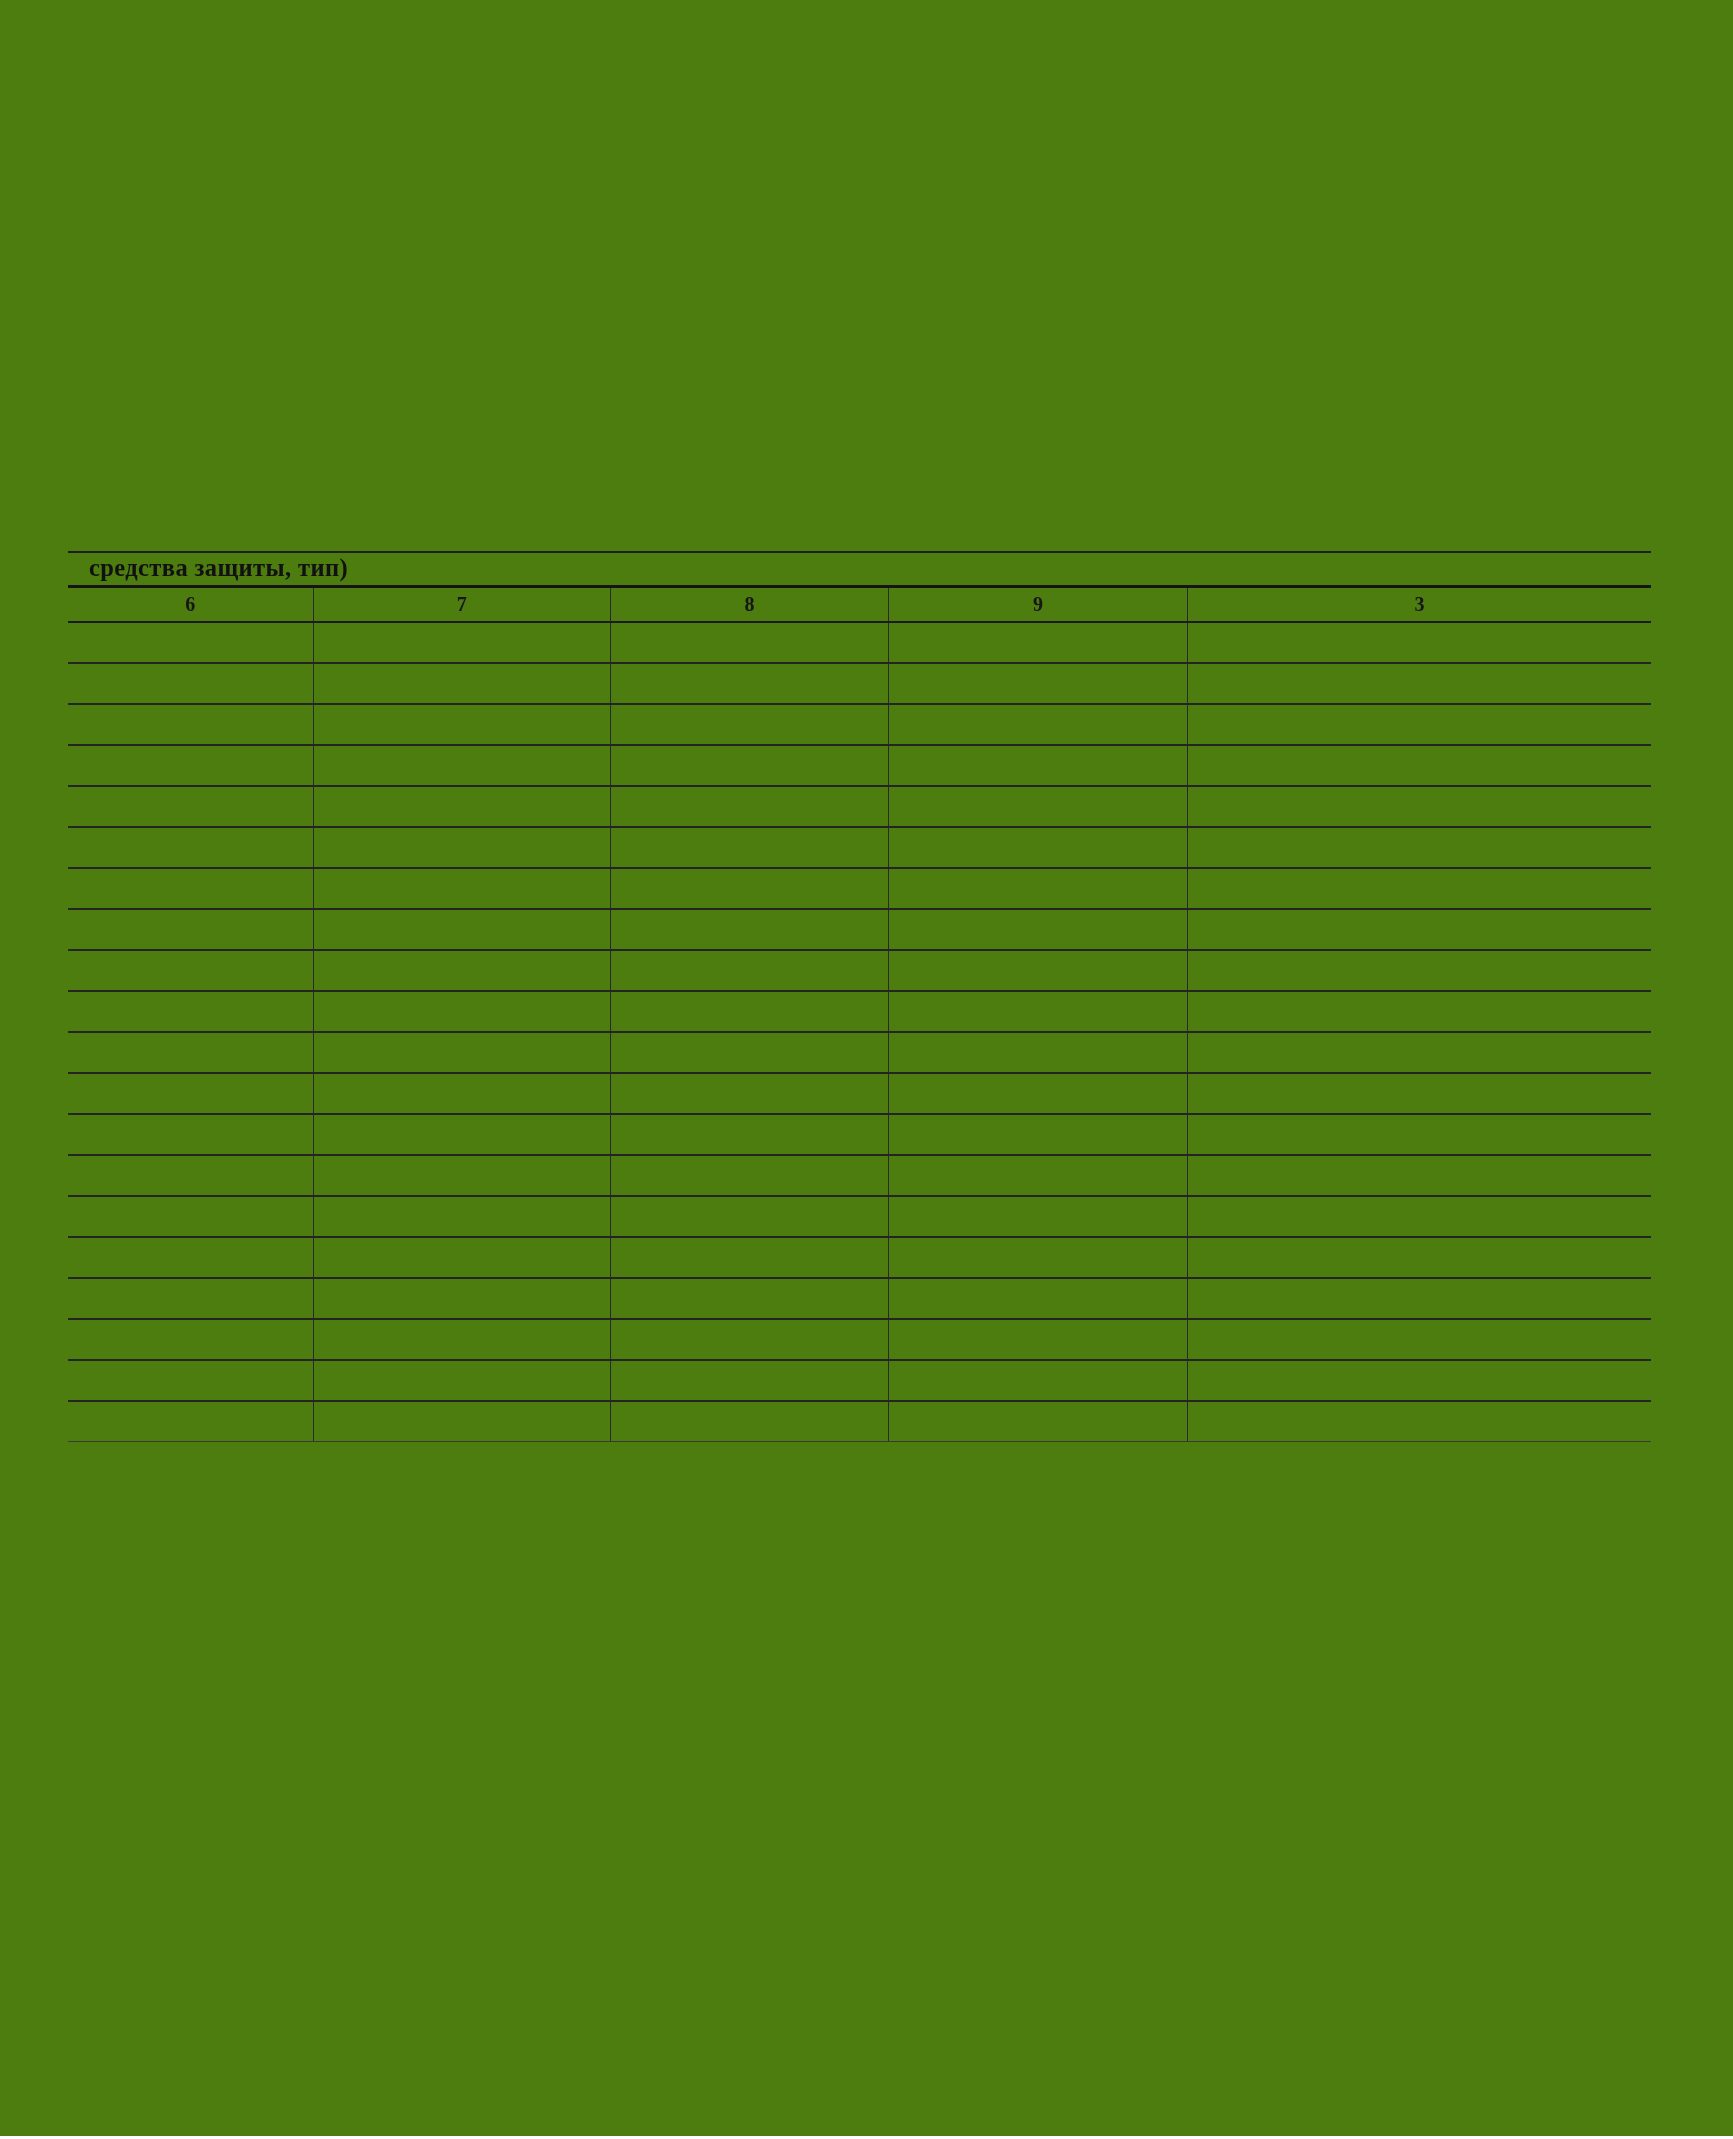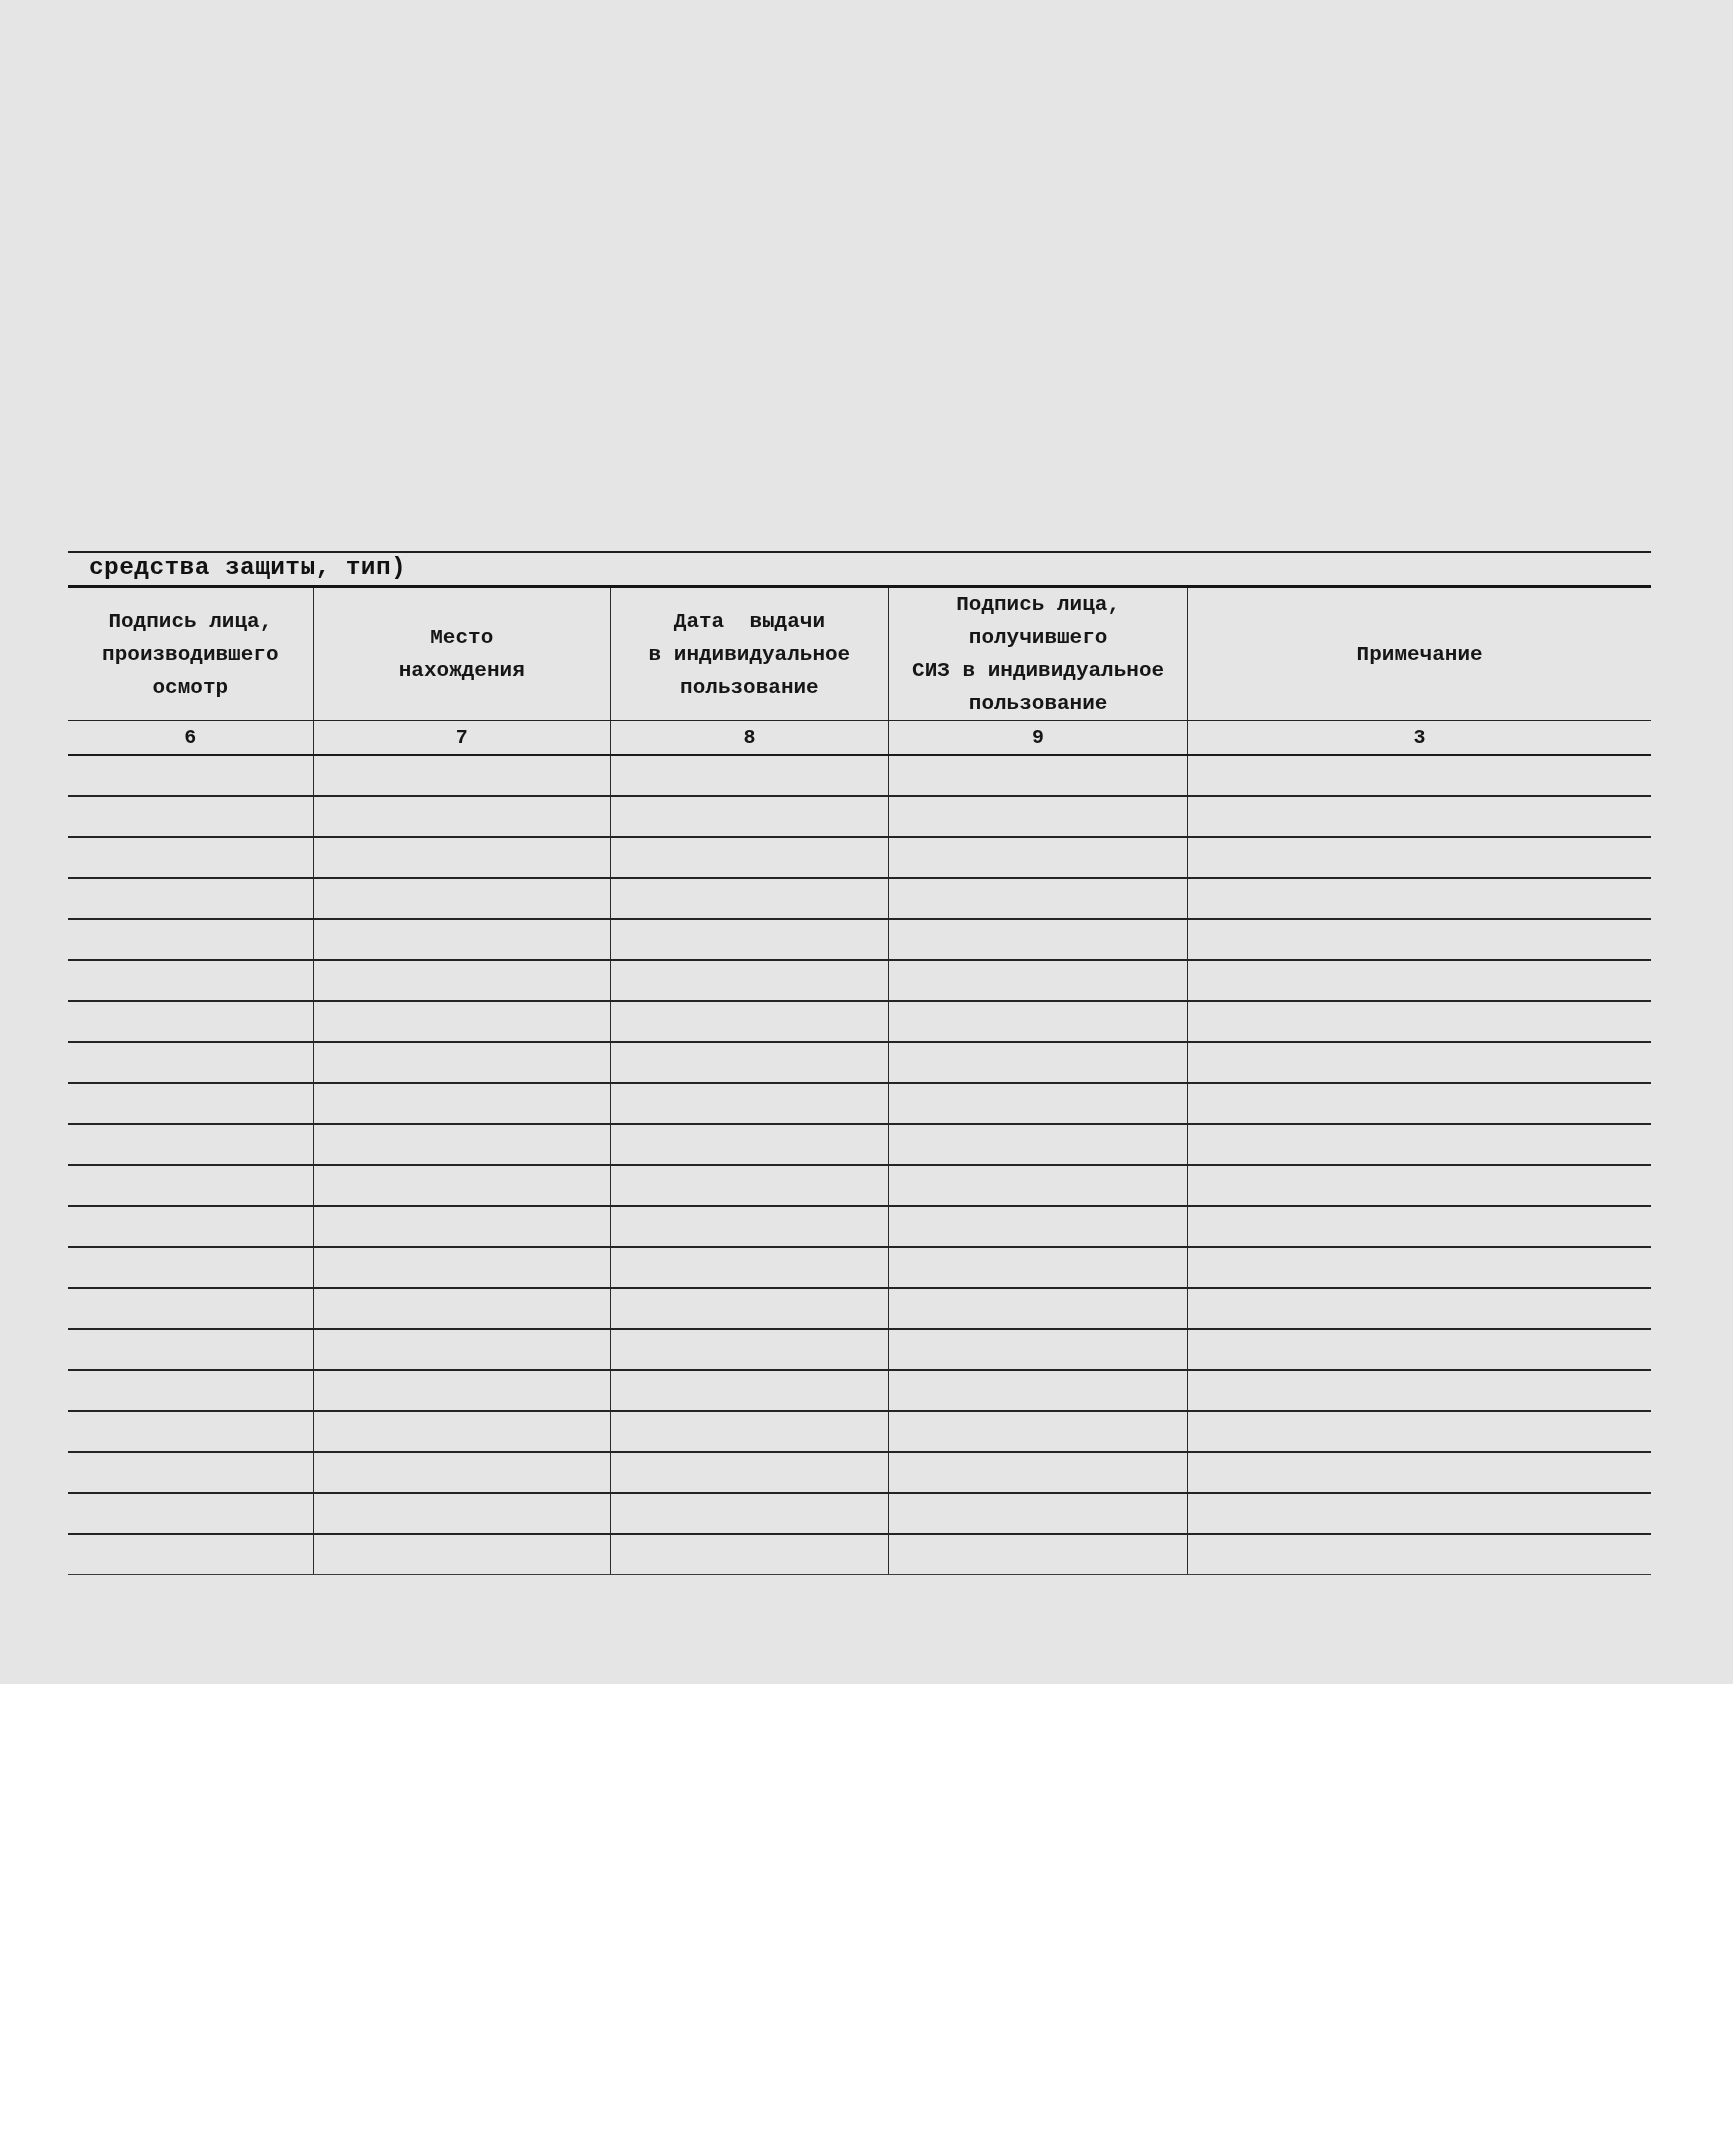--- a/index.html
+++ b/index.html
@@ -3,23 +3,23 @@
 <meta charset="utf-8">
 <style>
   html, body {
     margin: 0;
     padding: 0;
     background: #ffffff;
   }
   .page {
     position: relative;
     width: 1733px;
-    height: 1684px;
-    background: #e5e5e5;
-    font-family: Liberation Mono, monospace;
+    height: 2136px;
+    background: #4d7c0f;
+    font-family: Liberation Serif, serif;
     color: #161616;
   }
   
   .form-rule {
     position: absolute;
     left: 68px;
     top: 551px;
     width: 1583px;
     height: 2.2px;
     background: #1f1f1f;
@@ -88,34 +88,20 @@
 
   <table class="log-table">
     <colgroup>
       <col style="width:245px">
       <col style="width:297px">
       <col style="width:278px">
       <col style="width:299px">
       <col style="width:463px">
     </colgroup>
     <thead>
-      <tr class="header-row">
-        <th>Подпись лица,
-производившего
-осмотр</th>
-        <th>Место
-нахождения</th>
-        <th>Дата  выдачи
-в индивидуальное
-пользование</th>
-        <th>Подпись лица, получившего
-СИЗ в индивидуальное
-пользование</th>
-        <th>Примечание</th>
-      </tr>
       <tr class="number-row">
         <th>6</th>
         <th>7</th>
         <th>8</th>
         <th>9</th>
         <th>3</th>
       </tr>
     </thead>
     <tbody>
         <tr>

